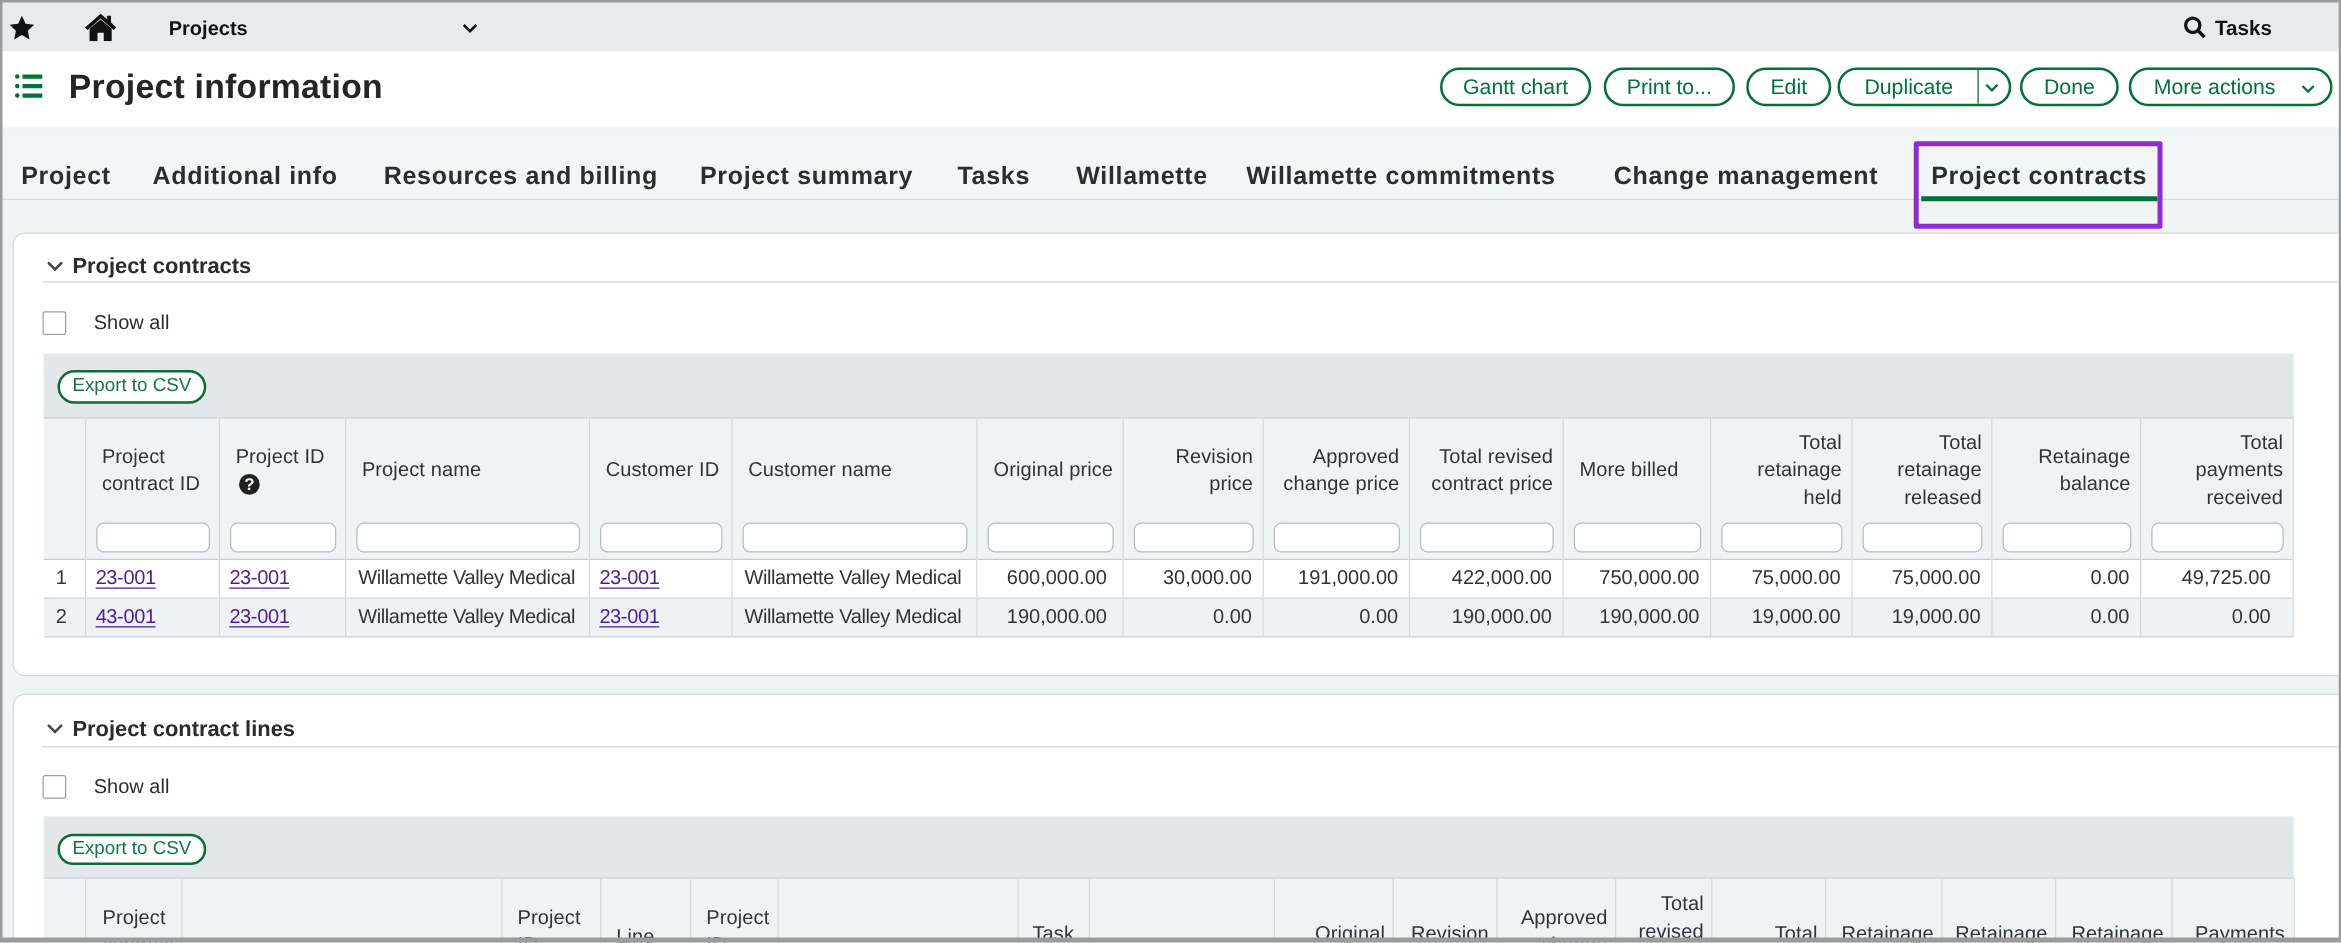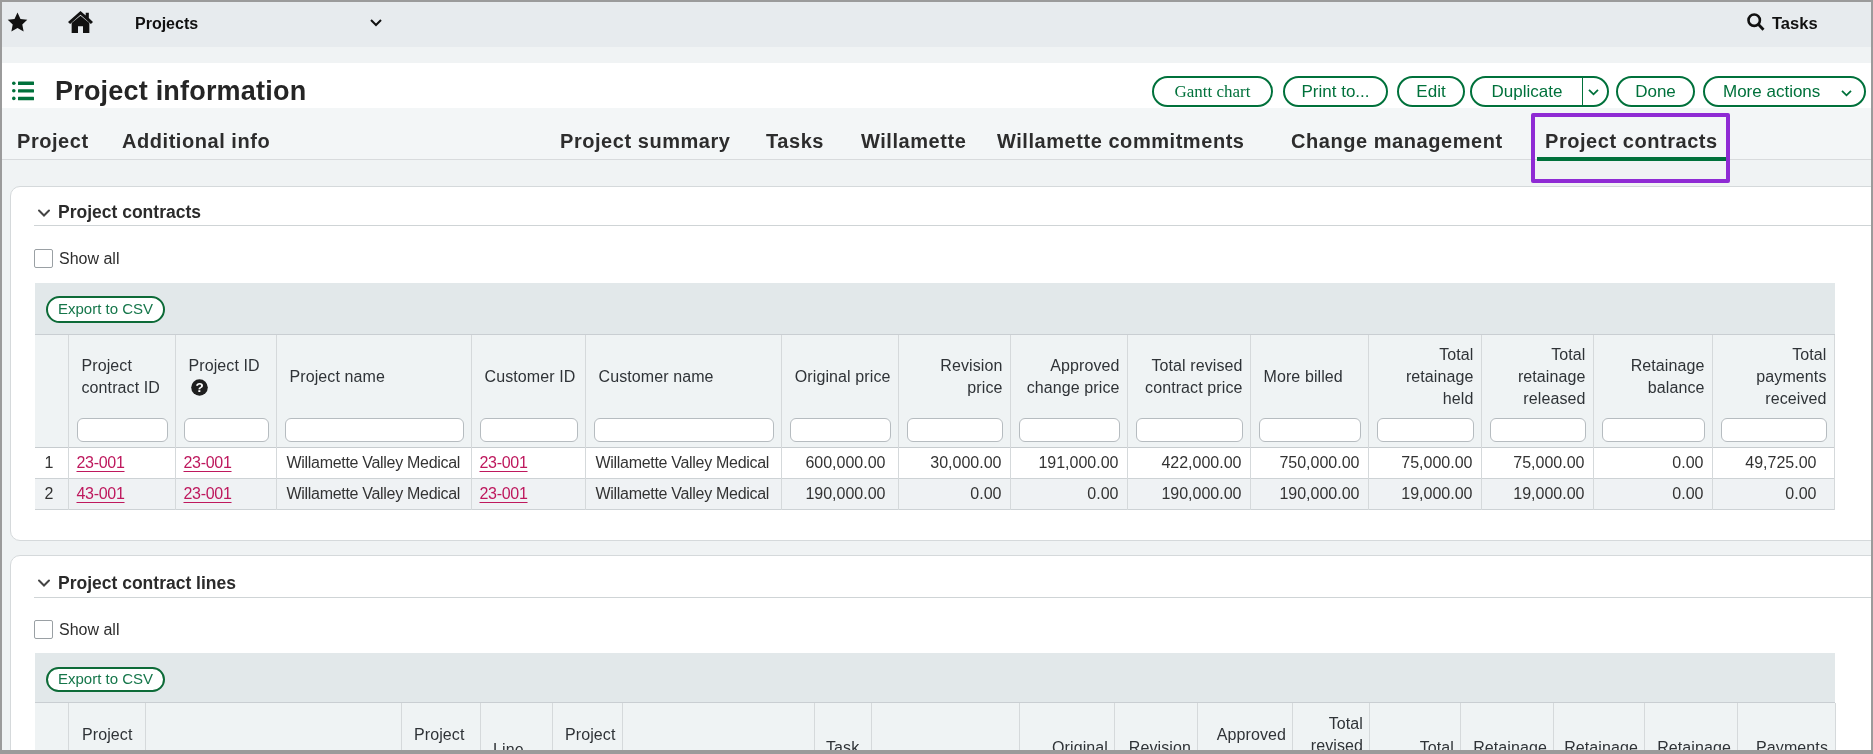--- a/index.html
+++ b/index.html
@@ -4,55 +4,55 @@
 <style>
 * { margin:0; padding:0; box-sizing:border-box; }
 html,body { width:1873px; height:754px; overflow:hidden; }
 body { font-family:"Liberation Sans", sans-serif; position:relative; background:#f0f3f4; }
 .abs { position:absolute; }
 
 .topbar { position:absolute; left:0; top:0; width:1873px; height:47px; background:#e7ebee; }
 .crumb { position:absolute; left:135px; top:0; height:47px; line-height:47px; font-size:16px; font-weight:bold; color:#111; }
 .search { position:absolute; left:1772px; top:0; height:47px; line-height:47px; font-size:16.5px; font-weight:bold; color:#111; }
 
-.titlebar { position:absolute; left:0; top:63px; width:1873px; height:61px; background:#ffffff; }
+.titlebar { position:absolute; left:0; top:41px; width:1873px; height:61px; background:#ffffff; }
 .pagetitle { position:absolute; left:55px; top:13px; font-size:27px; font-weight:bold; color:#252525; letter-spacing:0.2px; }
 .btn { position:absolute; top:13px; height:31px; border:2px solid #00713b; border-radius:16px; color:#00713b; font-size:17px; text-align:center; line-height:27px; background:#fff; }
 
 .tabbar { position:absolute; left:0; top:108px; width:1873px; height:52px; background:#f3f6f7; border-bottom:1px solid #d8dbdd; }
 .tab { position:absolute; top:0; height:52px; line-height:66px; font-size:20px; font-weight:bold; color:#2d2d2d; letter-spacing:0.55px; white-space:nowrap; }
 .tab.active:after { content:""; position:absolute; left:-8px; right:-8px; top:49px; height:4px; background:#00713b; }
 .purplebox { position:absolute; left:1531px; top:113px; width:199px; height:70px; border:4px solid #8f2bd4; border-radius:2px; z-index:50; }
 
 .card { position:absolute; left:10px; width:1875px; background:#fff; border:1px solid #d5d9db; border-radius:10px; }
 .card1 { top:186px; height:355px; }
 .card2 { top:555px; height:320px; }
 .sechead { position:absolute; left:47px; font-size:17.5px; font-weight:bold; color:#2b2b2b; }
 .sechr { position:absolute; left:23px; right:13px; height:1px; background:#cfd4d6; }
 .chev { position:absolute; width:14px; height:14px; }
 .cb { position:absolute; left:23px; width:19px; height:19px; background:#fff; border:1px solid #9aa0a4; border-radius:2px; }
-.cblabel { position:absolute; left:48px; font-size:16px; color:#2d2d2d; }
+.cblabel { position:absolute; left:64px; font-size:16px; color:#2d2d2d; }
 .toolbar { position:absolute; left:24px; width:1800px; background:#e2e8ea; border-bottom:1px solid #c9ced2; }
 .exportbtn { position:absolute; left:35px; width:119px; height:27px; border:2.5px solid #0d6b38; border-radius:14px; background:#fff; color:#15764a; font-size:15px; text-align:center; line-height:22px; }
 
 table { border-collapse:collapse; table-layout:fixed; }
 .t1 { position:absolute; left:24px; top:148px; }
 .t1 th, .t1 td { border-right:1px solid #d5d9db; padding:0; vertical-align:middle; }
 .t1 th { background:#eff3f4; font-weight:normal; color:#2f3337; font-size:16px; letter-spacing:0.1px; vertical-align:top; }
 .t1 thead { border-bottom:1px solid #c6cbce; }
 .t1 td { font-size:16px; color:#333; height:31px; }
 .t1 tbody tr { border-bottom:1px solid #cdd2d5; }
 .t1 tr.alt td { background:#eff2f4; }
 .lbl { height:83px; display:flex; flex-direction:column; justify-content:center; line-height:22px; padding:0 7px 0 13px; text-align:left; }
 .lbl.r { text-align:right; padding:0 7px; }
 .inp { display:block; height:24px; margin:0 7px 5px 8px; background:#fff; border:1px solid #b6bcc0; border-radius:6px; }
 td.num { text-align:right; padding-right:12px; color:#333; }
 td.ctr { text-align:right; padding-right:14px; }
 td.txt { padding-left:10px; letter-spacing:-0.3px; }
-a.lnk { color:#be185d; text-decoration:underline; text-underline-offset:3px; }
+a.lnk { color:#4c1d95; text-decoration:underline; text-underline-offset:3px; }
 
 .h2wrap { position:absolute; left:24px; top:147px; width:1800px; height:160px; background:#eff3f4; }
 .vline { position:absolute; top:0; bottom:0; width:1px; background:#d5d9db; }
 .h2lbl { position:absolute; font-size:16px; font-weight:normal; color:#2f3337; line-height:22px; white-space:nowrap; letter-spacing:0.1px; }
 .frame { position:fixed; left:0; top:0; width:1873px; height:754px; border:2px solid #9b9b9b; border-bottom-width:4px; z-index:100; pointer-events:none; }
 </style>
 </head>
 <body>
 <div class="topbar">
   <svg class="abs" style="left:6px;top:11px" width="23" height="23" viewBox="0 0 24 24">
@@ -74,41 +74,42 @@
 <div class="titlebar">
   <svg class="abs" style="left:12px;top:17px" width="22" height="22" viewBox="0 0 22 22">
     <circle cx="1.8" cy="3.2" r="1.8" fill="#00713b"></circle>
       <rect x="6" y="1.6" width="16" height="3.4" rx="0.5" fill="#00713b"></rect>
     <circle cx="1.8" cy="10.8" r="1.8" fill="#00713b"></circle>
       <rect x="6" y="9.2" width="16" height="3.4" rx="0.5" fill="#00713b"></rect>
     <circle cx="1.8" cy="18.4" r="1.8" fill="#00713b"></circle>
       <rect x="6" y="16.8" width="16" height="3.4" rx="0.5" fill="#00713b"></rect>
   </svg>
   <div class="pagetitle">Project information</div>
-  <div class="btn" style="left:1152px;width:121px;font-family:Liberation Serif, serif;">Gantt chart</div>
+  <div class="btn" style="left:1152px;width:121px;">Gantt chart</div>
   <div class="btn" style="left:1283px;width:105px;">Print to...</div>
   <div class="btn" style="left:1397px;width:68px;">Edit</div>
   <div class="btn" style="left:1470px;width:139px;">
     <span style="position:absolute;left:0;width:110px;text-align:center;">Duplicate</span>
     <span style="position:absolute;left:110px;top:0;bottom:0;width:0;border-left:1px solid #00713b;"></span>
     <svg style="position:absolute;left:115px;top:10px" width="13" height="9" viewBox="0 0 14 10">
         <path fill="none" stroke="#00713b" stroke-width="2" d="M2 2 l5 5 5 -5"></path>
       </svg>
   </div>
   <div class="btn" style="left:1616px;width:79px;">Done</div>
   <div class="btn" style="left:1703px;width:163px;">
     <span style="position:absolute;left:18px;">More actions</span>
     <svg style="position:absolute;left:135px;top:11px" width="13" height="9" viewBox="0 0 14 10">
         <path fill="none" stroke="#00713b" stroke-width="2" d="M2 2 l5 5 5 -5"></path>
       </svg>
   </div>
 </div>
 <div class="tabbar">
   <div class="tab" style="left:17px;">Project</div>
   <div class="tab" style="left:122px;">Additional info</div>
+  <div class="tab" style="left:307px;">Resources and billing</div>
   <div class="tab" style="left:560px;">Project summary</div>
   <div class="tab" style="left:766px;">Tasks</div>
   <div class="tab" style="left:861px;">Willamette</div>
   <div class="tab" style="left:997px;">Willamette commitments</div>
   <div class="tab" style="left:1291px;">Change management</div>
   <div class="tab active" style="left:1545px;">Project contracts</div>
 </div>
 <div class="purplebox"></div>
 
 <div class="card card1">

